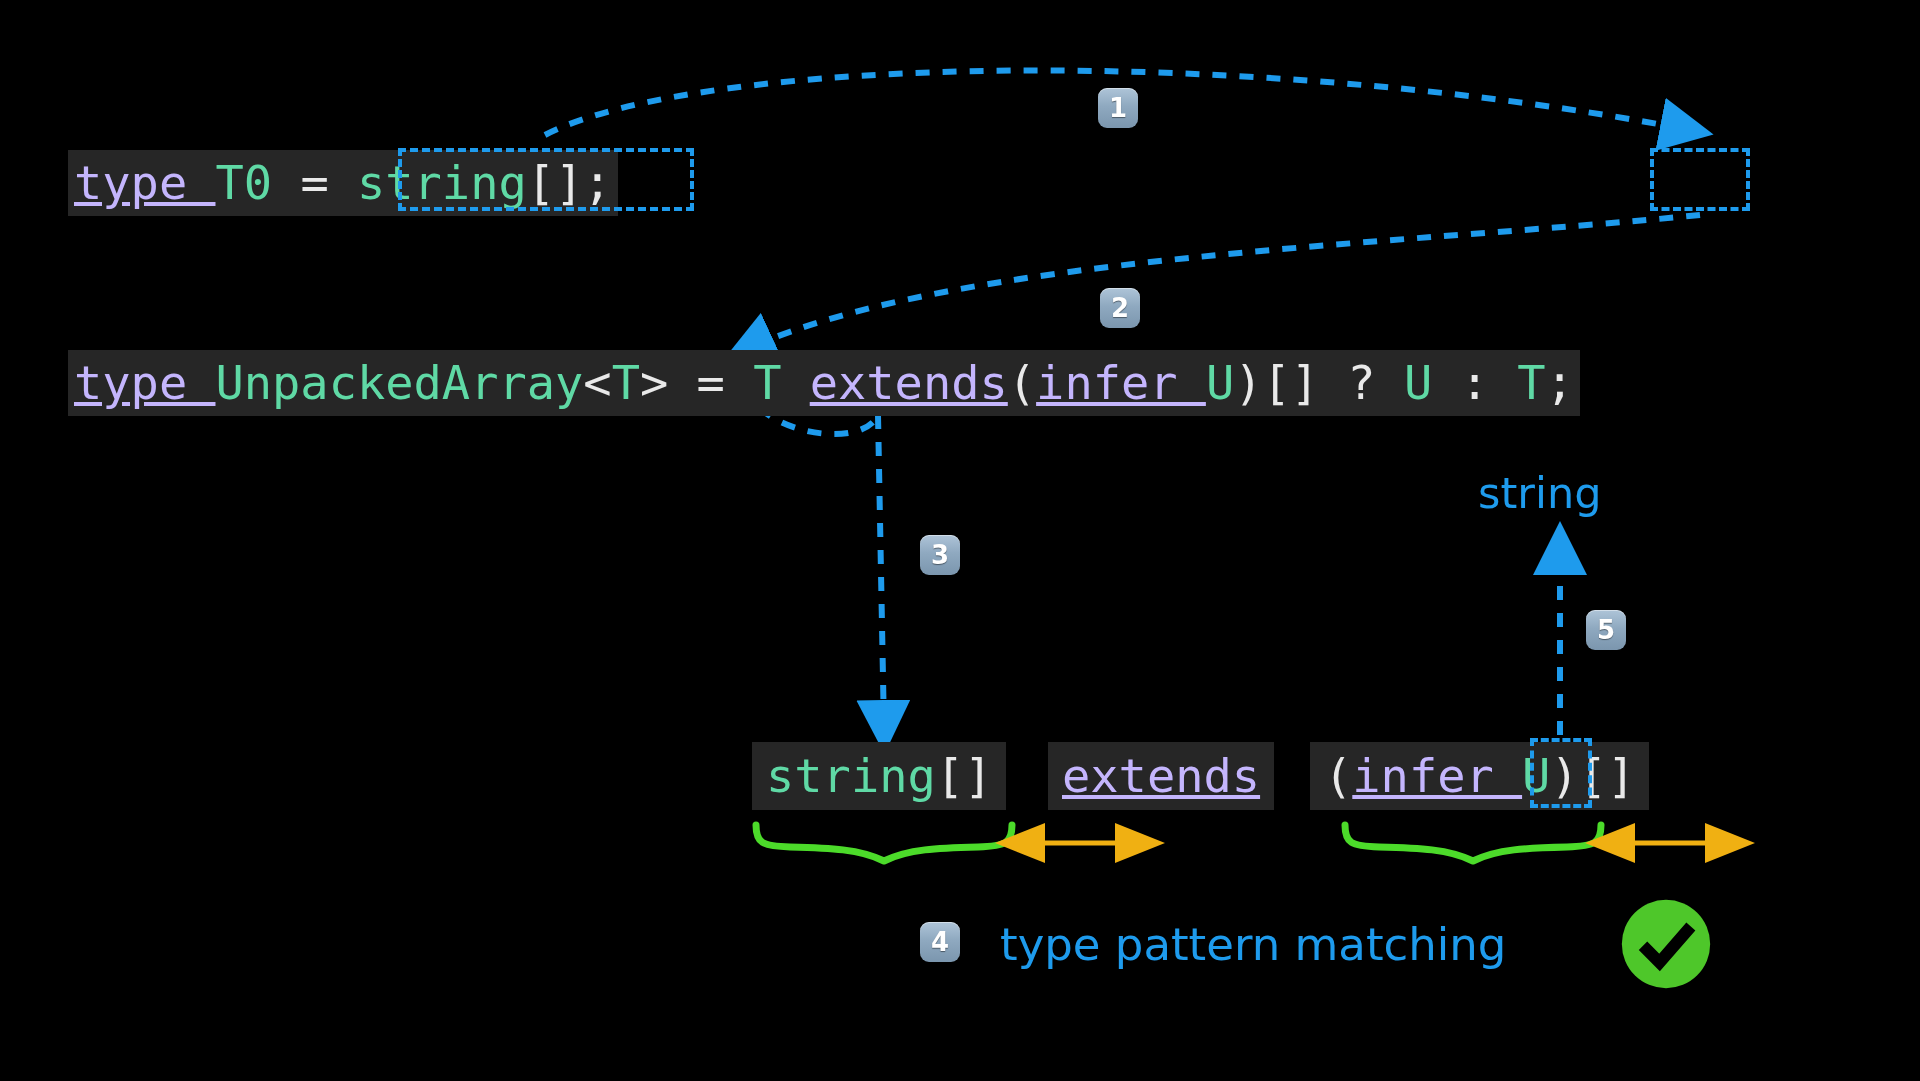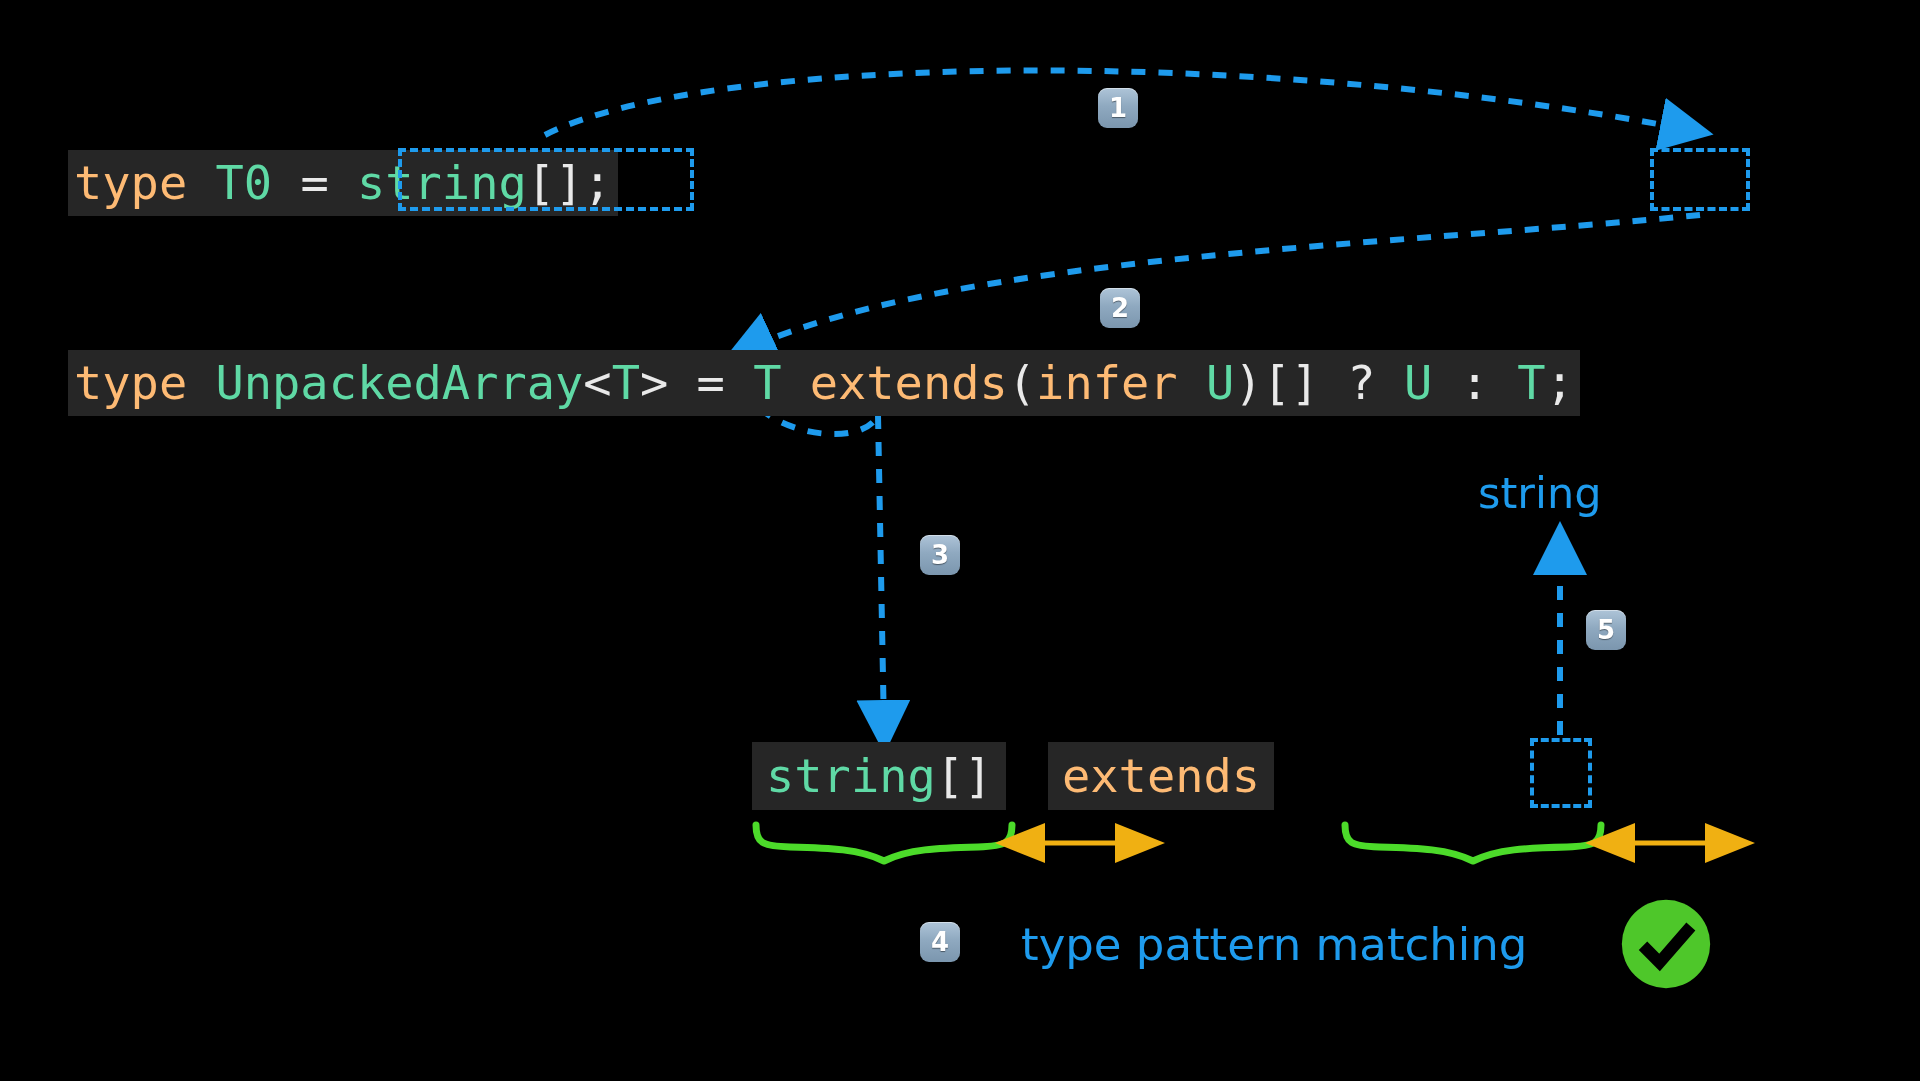--- a/index.html
+++ b/index.html
@@ -12,21 +12,21 @@
     position:absolute;
     background:#262626;
     color:#e6e6e6;
     font-family:"DejaVu Sans Mono","Liberation Mono",monospace;
     font-size:47px;
     line-height:60px;
     letter-spacing:0px;
     white-space:pre;
     padding:3px 6px;
   }
-  .kw   {color:#fdba74;}   
+  .kw   {color:#c4b5fd;text-decoration:underline;}   
   .ty   {color:#5fd9a5;margin-top:38px;}   
   .pn   {color:#e9e9e9;}   
 
   
   .chip{
     position:absolute;
     background:#262626;
     font-family:"DejaVu Sans Mono","Liberation Mono",monospace;
     font-size:47px;
     line-height:60px;
@@ -128,32 +128,33 @@
 
 
   <div class="dashbox" style="left:1650px; top:148px; width:100px; height:63px;"></div>
 
   <div class="code" style="left:68px; top:350px;"><span class="kw">type </span><span class="ty">UnpackedArray</span><span class="pn">&lt;</span><span class="ty">T</span><span class="pn">&gt; </span><span class="pn">= </span><span class="ty">T </span><span class="kw">extends</span><span class="pn">(</span><span class="kw">infer </span><span class="ty">U</span><span class="pn">)[] </span><span class="pn">? </span><span class="ty">U </span><span class="pn">: </span><span class="ty">T</span><span class="pn">;</span></div>
 
   <div class="chip" style="left:752px; top:742px;"><span class="ty">string</span><span class="pn">[]</span></div>
 
   <div class="chip" style="left:1048px; top:742px;"><span class="kw">extends</span></div>
 
+  <div class="chip" style="left:1310px; top:742px;"><span class="pn">(</span><span class="kw">infer </span><span class="ty">U</span><span class="pn">)</span><span class="pn">[]</span></div>
 
   <div class="dashbox" style="left:1530px; top:738px; width:62px; height:70px;"></div>
 
   <div class="badge" style="left:1098px; top:88px;">1</div>
   <div class="badge" style="left:1100px; top:288px;">2</div>
   <div class="badge" style="left:920px;  top:535px;">3</div>
   <div class="badge" style="left:920px;  top:922px;">4</div>
   <div class="badge" style="left:1586px; top:610px;">5</div>
 
   <div class="label" style="left:1478px; top:468px;">string</div>
 
-  <div class="caption" style="left:1000px; top:918px;margin-left:21px;">type pattern matching</div>
+  <div class="caption" style="left:1000px; top:918px;">type pattern matching</div>
 
   <div class="check" style="left:1620px; top:898px;">
     <svg viewBox="0 0 100 100" width="92" height="92" overflow="visible">
       <circle cx="50" cy="50" r="48" fill="#4ec72a"></circle>
       <path d="M25 52 L43 70 L77 31" fill="none" stroke="#000000" stroke-width="13" stroke-linecap="butt" stroke-linejoin="miter"></path>
     </svg>
   </div>
 
 </div>
 

